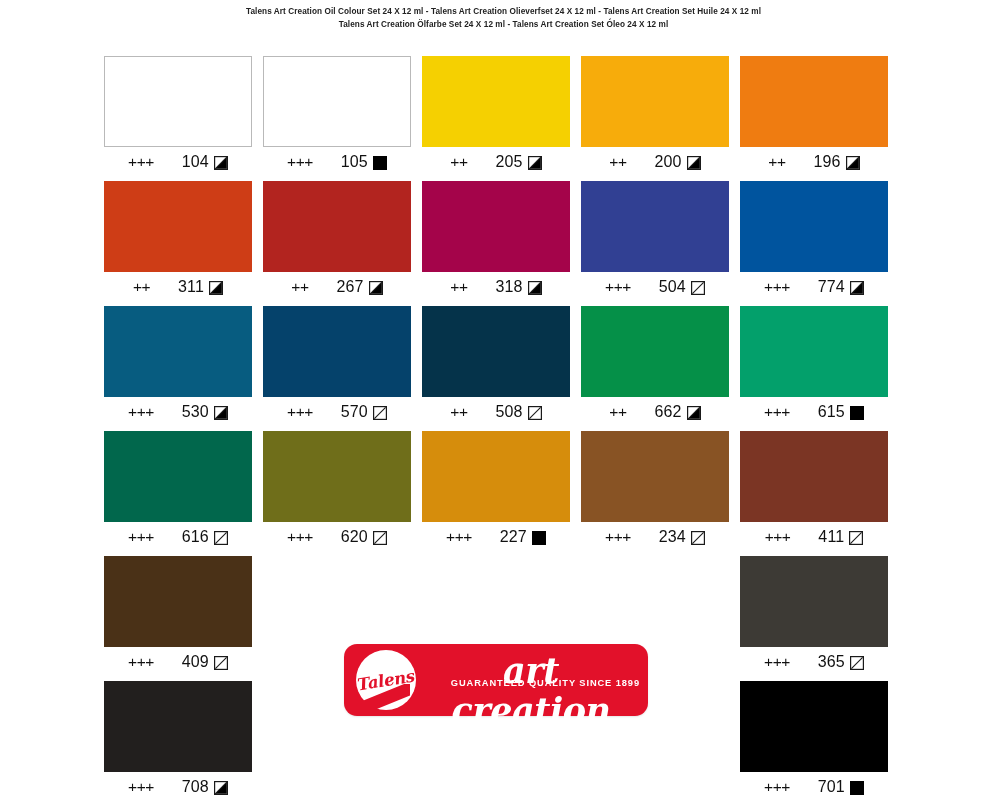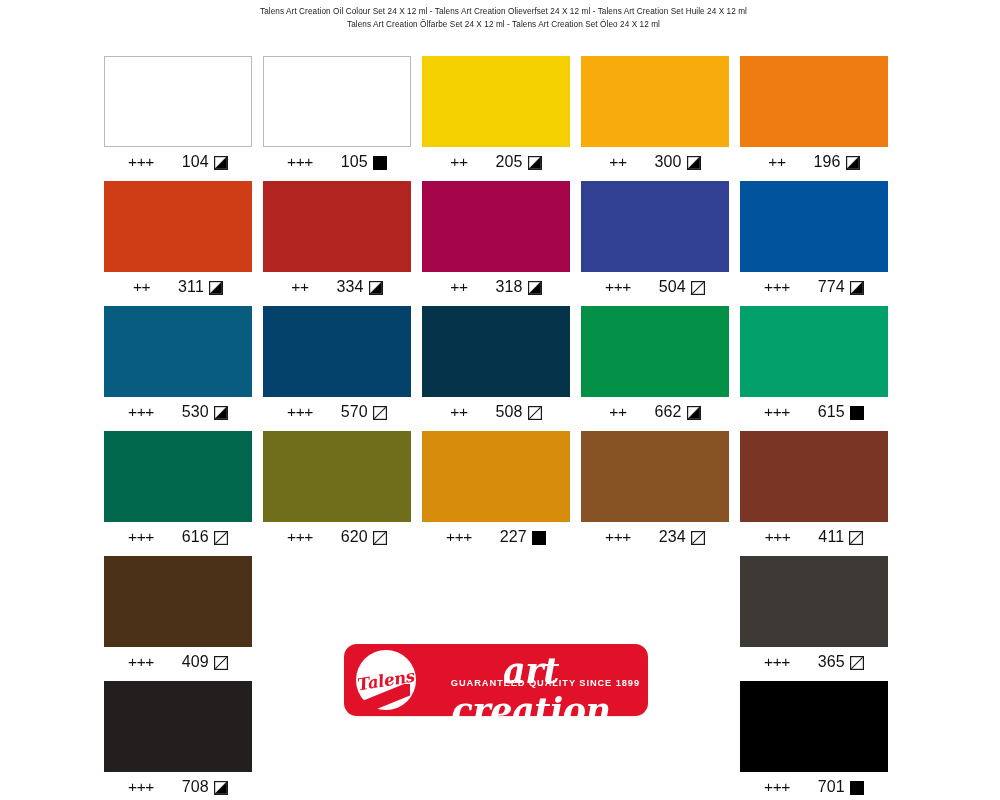--- a/index.html
+++ b/index.html
@@ -14,21 +14,21 @@
   #page{position:relative;width:1000px;height:800px;}
 
   
   .header{
     position:absolute;top:0;left:0;right:0;
     padding-top:6px;
     text-align:center;
   }
   .header-line{
     font-size:8.2px;
-    font-weight:400;
+    font-weight:700;
     letter-spacing:0.01em;
     color:#222;
     line-height:1.55;
     white-space:nowrap;
     margin-left:7px;
   }
   .header-line.second{font-size:8.2px;text-align:center;}
 
   
   .grid{
@@ -201,21 +201,21 @@
                 <path d="M1.2 12.8 L12.8 1.2 L12.8 12.8 Z" fill="#000000"></path>
                 <path d="M1.2 12.8 L12.8 1.2" stroke="#1a1a1a" stroke-width="1.1"></path>
               </svg>
             </span>
           </div>
         </div>
         <div class="cell">
           <div class="swatch" style="background: rgb(247, 172, 11);"></div>
           <div class="label">
             <span class="lf">++</span>
-            <span class="num">300</span>
+            <span class="num">200</span>
             <span class="op">
               <svg width="14" height="14" viewBox="0 0 14 14">
                 <rect x="0.6" y="0.6" width="12.8" height="12.8" fill="#ffffff" stroke="#1a1a1a" stroke-width="1.2"></rect>
                 <path d="M1.2 12.8 L12.8 1.2 L12.8 12.8 Z" fill="#000000"></path>
                 <path d="M1.2 12.8 L12.8 1.2" stroke="#1a1a1a" stroke-width="1.1"></path>
               </svg>
             </span>
           </div>
         </div>
         <div class="cell">
@@ -245,21 +245,21 @@
                 <path d="M1.2 12.8 L12.8 1.2 L12.8 12.8 Z" fill="#000000"></path>
                 <path d="M1.2 12.8 L12.8 1.2" stroke="#1a1a1a" stroke-width="1.1"></path>
               </svg>
             </span>
           </div>
         </div>
         <div class="cell">
           <div class="swatch" style="background: rgb(178, 36, 31);"></div>
           <div class="label">
             <span class="lf">++</span>
-            <span class="num">334</span>
+            <span class="num">267</span>
             <span class="op">
               <svg width="14" height="14" viewBox="0 0 14 14">
                 <rect x="0.6" y="0.6" width="12.8" height="12.8" fill="#ffffff" stroke="#1a1a1a" stroke-width="1.2"></rect>
                 <path d="M1.2 12.8 L12.8 1.2 L12.8 12.8 Z" fill="#000000"></path>
                 <path d="M1.2 12.8 L12.8 1.2" stroke="#1a1a1a" stroke-width="1.1"></path>
               </svg>
             </span>
           </div>
         </div>
         <div class="cell">

